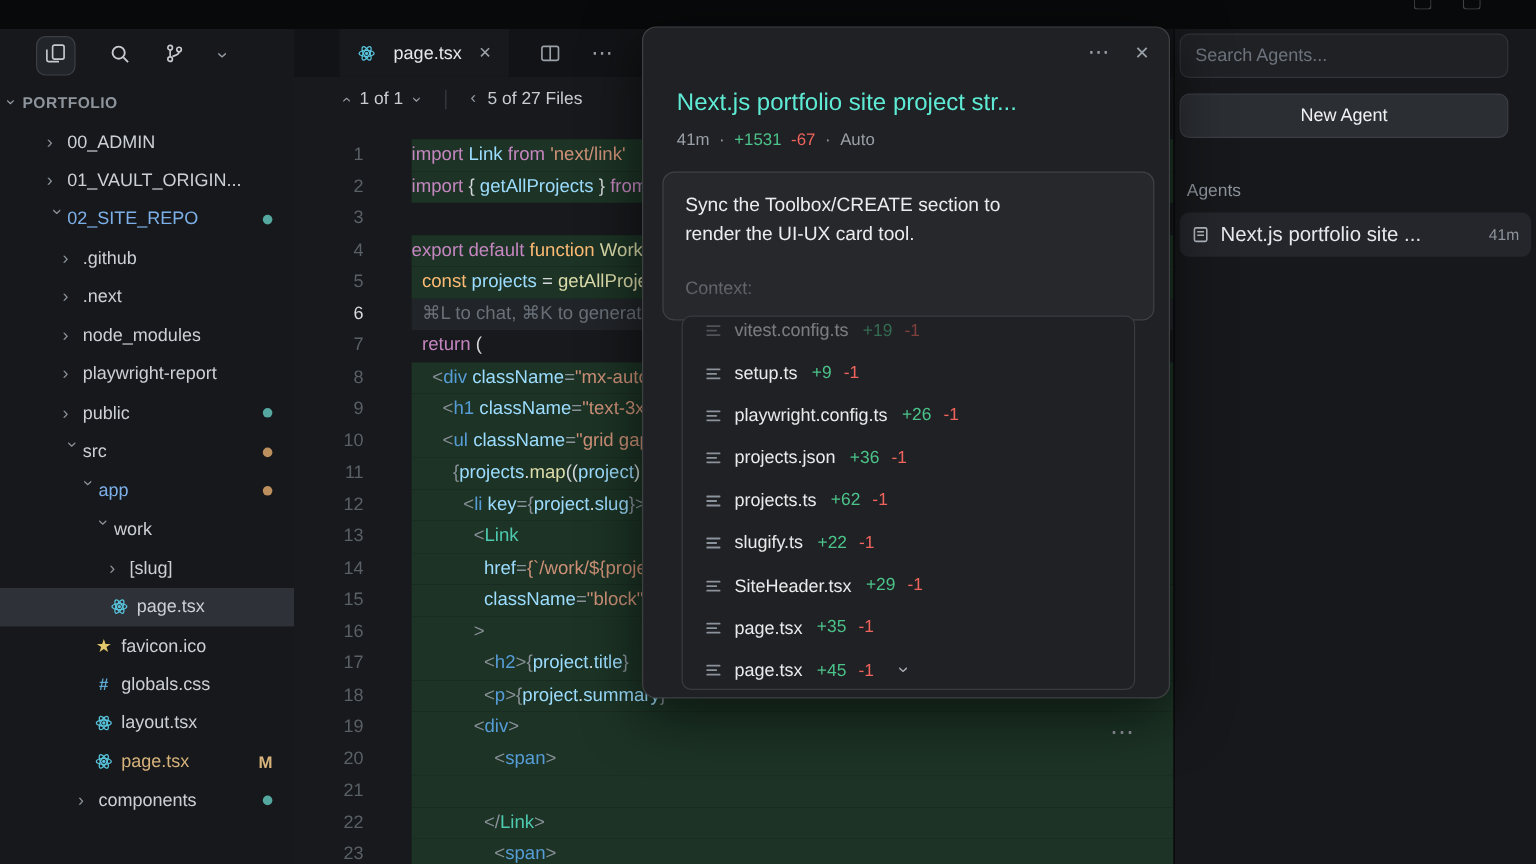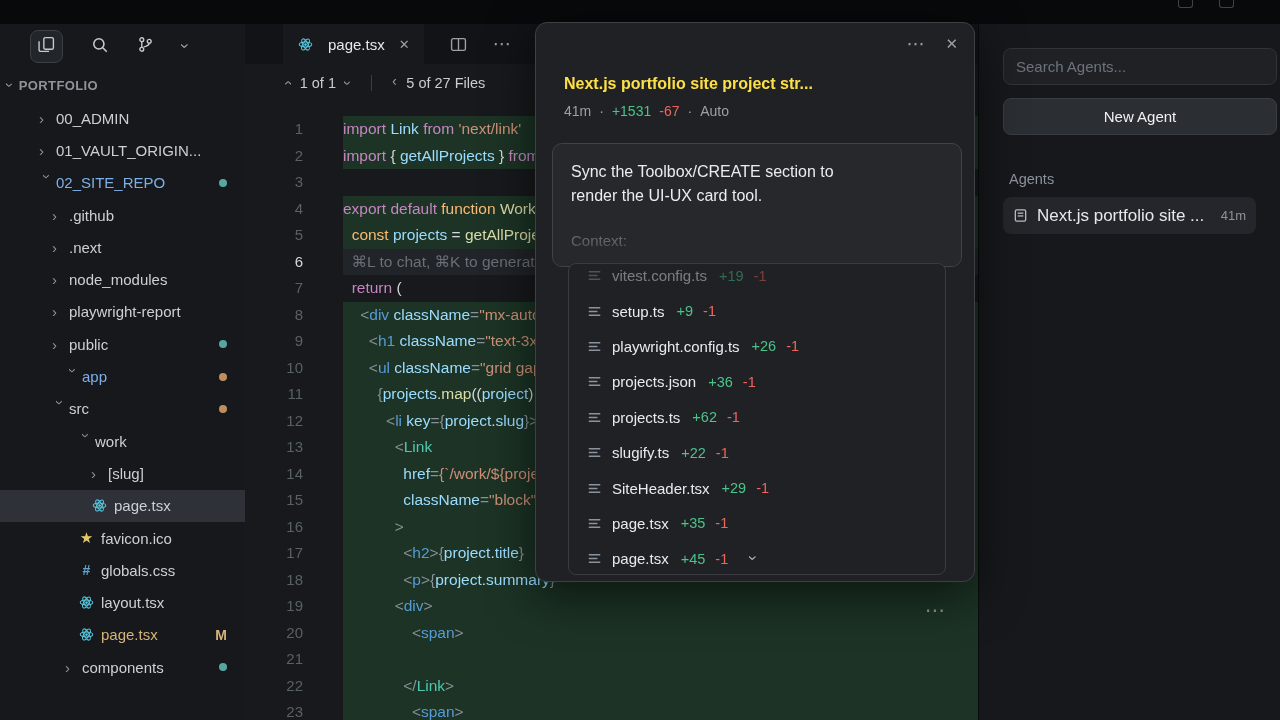--- a/index.html
+++ b/index.html
@@ -65,40 +65,40 @@
   .tok.tg{color:#569cd6}
   .tok.at{color:#9cdcfe;}
   .tok.cp{color:#4ec9b0}
   .tok.hint{color:#697078}
 
   
   .chat-panel{position:absolute;left:535px;top:22px;width:440px;height:560px;background:#202124;border:1px solid #3e4044;border-radius:12px;box-shadow:0 12px 48px rgba(0,0,0,.6);z-index:5;overflow:hidden}
   .cp-header{position:absolute;top:10px;right:16px;display:flex;gap:20px;align-items:center}
   .cp-more{color:#9aa0a8;font-size:18px;letter-spacing:1px;cursor:pointer}
   .cp-close{color:#9aa0a8;font-size:15px;cursor:pointer}
-  .cp-title{margin:52px 28px 0;font-size:16px;font-weight:700;color:#fde047;white-space:nowrap;overflow:hidden}
+  .cp-title{margin:52px 28px 0;font-size:20px;font-weight:400;color:#5eead4;white-space:nowrap;overflow:hidden}
   .cp-meta{margin:10px 28px 0;display:flex;gap:8px;align-items:center;font-size:14px;color:#9aa0a8}
   .m-add{color:#4cc38a}
   .m-del{color:#f0645e}
   .cp-prompt{position:absolute;left:16px;top:120px;width:410px;height:124px;background:#27282c;border:1px solid #404247;border-radius:10px;padding:16px 18px;overflow:hidden;cursor:text}
   .cp-prompt-text{font-size:16px;line-height:1.5;color:#ececee;max-width:310px}
   .cp-context{margin-top:24px;font-size:15px;color:#8b9097;opacity:.6}
   .cp-prompt::after{content:"";position:absolute;left:0;right:0;bottom:0;height:26px;background:linear-gradient(transparent,#27282c);pointer-events:none}
   .cp-files{position:absolute;left:32px;right:28px;top:240px;bottom:6px;border:1px solid #393b40;border-radius:8px;background:#202124;overflow:hidden}
   .cp-file{height:35.4px;display:flex;align-items:center;gap:10px;padding:0 18px;font-size:15px;cursor:pointer}
   .cp-file.clipped{opacity:.45;margin-top:-6px}
   .cf-icon{display:flex;align-items:center}
   .cf-name{color:#e8eaec}
   .cf-add{color:#4cc38a;font-size:14.5px;margin-left:2px}
   .cf-del{color:#f0645e;font-size:14.5px}
   .cp-expand{position:absolute;bottom:8px;left:50%;margin-left:-7px;font-size:16px;color:#aab0b8;cursor:pointer}
   .more-float{position:absolute;left:925px;top:598px;color:#8f959d;font-size:20px;letter-spacing:1px;z-index:4;cursor:pointer}
 
   
-  .agents{position:absolute;top:24px;left:978px;width:302px;height:696px;background:#16181b;border-left:1px solid #0a0b0c;padding:24px;z-index:1}
+  .agents{position:absolute;top:24px;left:978px;width:302px;height:696px;background:#16181b;border-left:1px solid #0a0b0c;padding:4px;z-index:1}
   .agent-search{display:block;width:274px;height:37px;background:#1f2125;border:1px solid #303338;border-radius:8px;color:#d8dade;font-size:15px;padding:0 12px;outline:none}
   .agent-search::placeholder{color:#6d737c}
   .new-agent{display:block;width:274px;height:37px;margin-top:13px;background:#2b2e33;border:1px solid #3a3e44;border-radius:8px;color:#f0f1f3;font-size:15px;cursor:pointer}
   .agents-label{margin:36px 0 0 6px;font-size:14.5px;color:#8d939b}
   .agent-item{margin-top:10px;height:37px;background:#24262b;border-radius:8px;display:flex;align-items:center;gap:9px;padding:0 10px;cursor:pointer}
   .ag-icon{display:flex;align-items:center}
   .ag-name{flex:1;font-size:17px;color:#e6e8eb;white-space:nowrap;overflow:hidden;text-overflow:ellipsis}
   .ag-time{font-size:13px;color:#8d939b}
 </style>
 </head>
@@ -183,30 +183,30 @@
         <span class="t-ind" style="width: 52px;"></span>
         <span class="tchev cv">›</span>
         <span class="tree-label">playwright-report</span>
       </div>
       <div class="tree-row">
         <span class="t-ind" style="width: 52px;"></span>
         <span class="tchev cv">›</span>
         <span class="tree-label">public</span>
         <span class="dot teal"></span>
       </div>
+      <div class="tree-row">
+        <span class="t-ind" style="width: 52px;"></span>
+        <span class="tchev cv down">›</span>
+        <span class="tree-label">src</span>
+        <span class="dot orange"></span>
+      </div>
       <div class="tree-row folder-blue">
         <span class="t-ind" style="width: 65px;"></span>
         <span class="tchev cv down">›</span>
         <span class="tree-label">app</span>
-        <span class="dot orange"></span>
-      </div>
-      <div class="tree-row">
-        <span class="t-ind" style="width: 52px;"></span>
-        <span class="tchev cv down">›</span>
-        <span class="tree-label">src</span>
         <span class="dot orange"></span>
       </div>
       <div class="tree-row">
         <span class="t-ind" style="width: 78px;"></span>
         <span class="tchev cv down">›</span>
         <span class="tree-label">work</span>
       </div>
       <div class="tree-row">
         <span class="t-ind" style="width: 91px;"></span>
         <span class="tchev cv">›</span>

